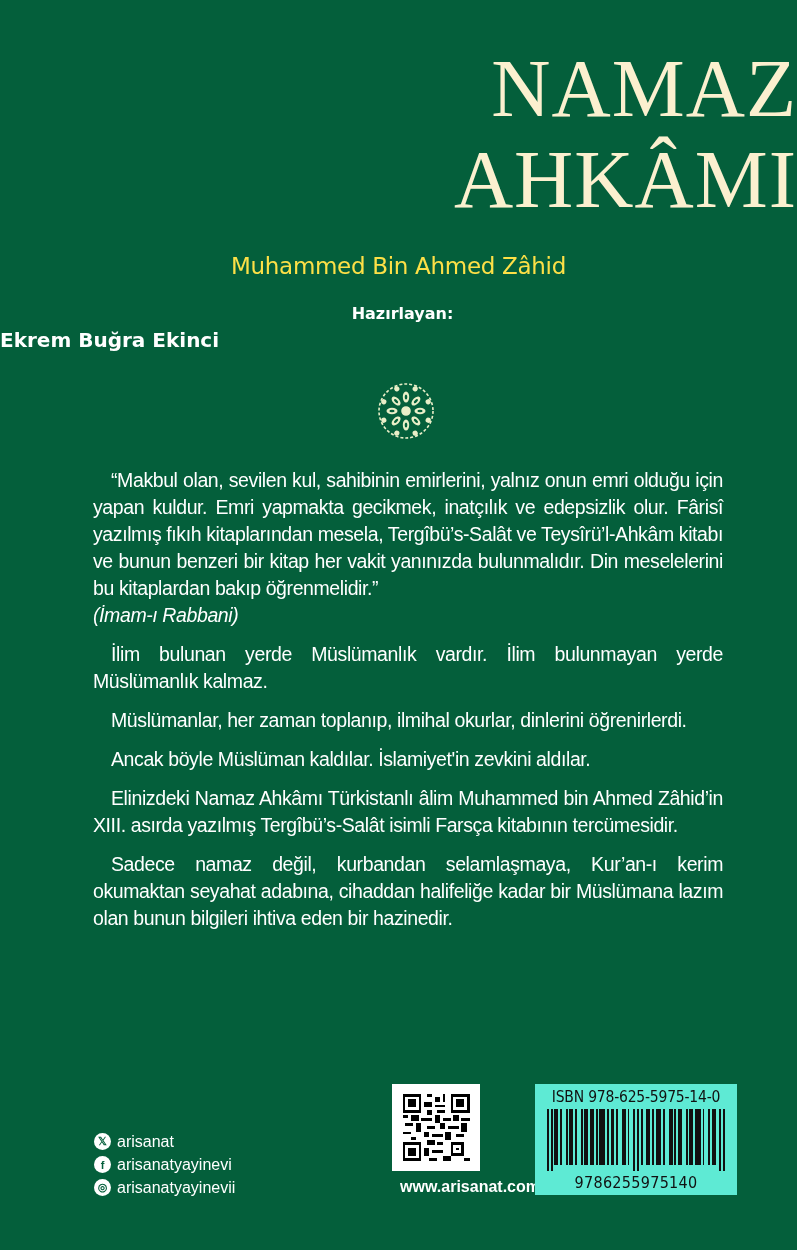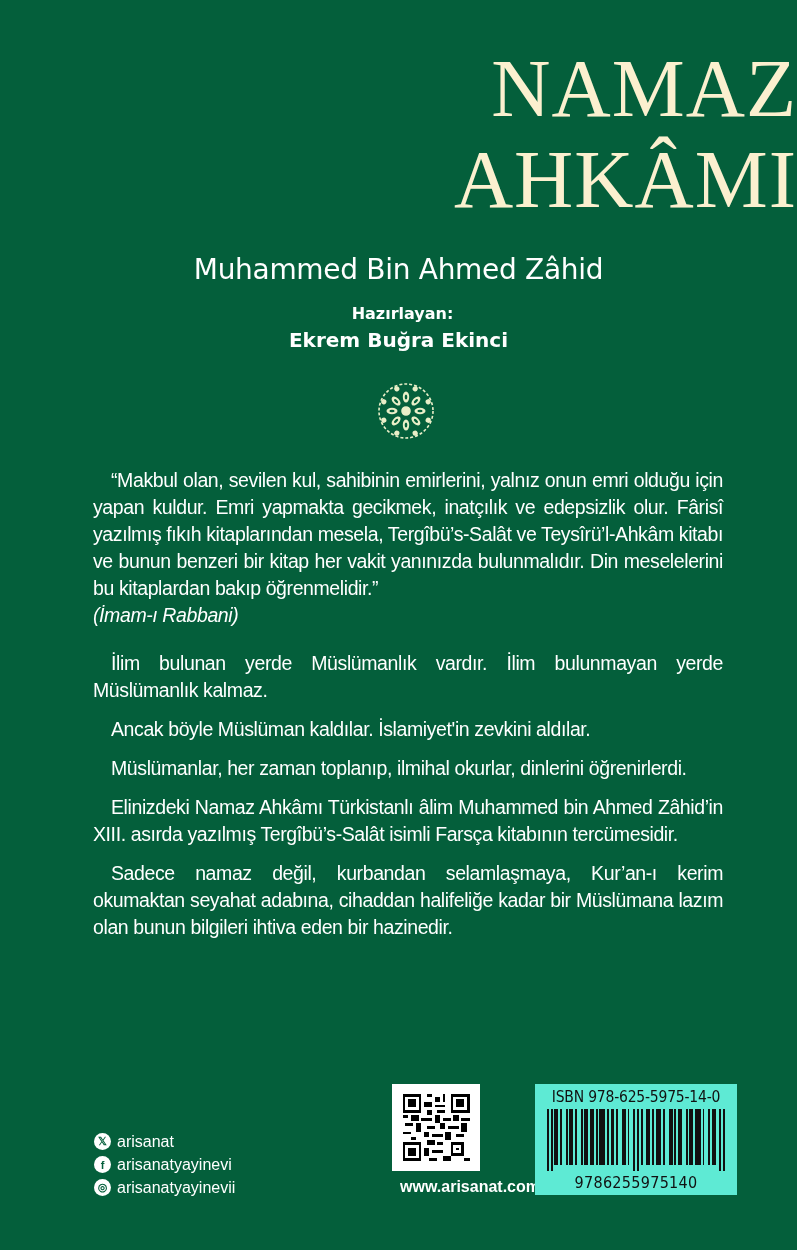--- a/index.html
+++ b/index.html
@@ -20,39 +20,39 @@
       line-height: 84px;
       letter-spacing: 1px;
       font-weight: normal;
     }
     .title-1 { top: 47px; }
     .title-2 { top: 138px; }
     .author {
       position: absolute;
       top: 253px; left: 0; right: 0;
       text-align: center;
-      color: #ffffff;
-      font-size: 28px;
+      color: #fde047;
+      font-size: 23px;
       font-family: "DejaVu Sans", sans-serif;
       letter-spacing: -0.3px;
     }
     .prep-label {
       position: absolute;
       top: 304px; left: 0; right: 0;
       padding-left: 8px;
       text-align: center;
       font-size: 16px;
       font-weight: bold;
       color: #ffffff;
       font-family: "DejaVu Sans", sans-serif;
     }
     .prep-name {
       position: absolute;
       top: 328px; left: 0; right: 0;
-      text-align: center;
+      text-align: left;
       font-size: 20px;
       font-weight: bold;
       color: #ffffff;
       font-family: "DejaVu Sans", sans-serif;
     }
     .ornament {
       position: absolute;
       left: 376px; top: 381px;
       width: 60px; height: 60px;
     }
@@ -67,21 +67,21 @@
       font-family: "Liberation Sans Narrow", "Liberation Sans", sans-serif;
       letter-spacing: -0.4px;
     }
     .body-text p {
       text-indent: 18px;
       margin-bottom: 12px;
     }
     .body-text p.quote { margin-bottom: 0; }
     .body-text .cite {
       font-style: italic;
-      margin-bottom: 21px;
+      margin-bottom: 12px;
       text-indent: 0;
     }
     .social {
       position: absolute;
       left: 94px; top: 1130px;
     }
     .social-row {
       display: flex; align-items: center;
       height: 23px;
       font-size: 16px;
@@ -191,22 +191,22 @@
         <ellipse cx="30" cy="16" rx="1.3" ry="2.6" transform="rotate(270 30 30)"></ellipse>
         <ellipse cx="30" cy="16" rx="1.3" ry="2.6" transform="rotate(315 30 30)"></ellipse>
       </g>
     </svg>
   </div>
 
   <div class="body-text">
     <p class="quote">“Makbul olan, sevilen kul, sahibinin emirlerini, yalnız onun emri olduğu için yapan kuldur. Emri yapmakta gecikmek, inatçılık ve edepsizlik olur. Fârisî yazılmış fıkıh kitaplarından mesela, Tergîbü’s-Salât ve Teysîrü’l-Ahkâm kitabı ve bunun benzeri bir kitap her vakit yanınızda bulunmalıdır. Din meselelerini bu kitaplardan bakıp öğrenmelidir.”</p>
     <p class="cite">(İmam-ı Rabbani)</p>
     <p>İlim bulunan yerde Müslümanlık vardır. İlim bulunmayan yerde Müslümanlık kalmaz.</p>
+    <p>Müslümanlar, her zaman toplanıp, ilmihal okurlar, dinlerini öğrenirlerdi.</p>
     <p>Ancak böyle Müslüman kaldılar. İslamiyet'in zevkini aldılar.</p>
-    <p>Müslümanlar, her zaman toplanıp, ilmihal okurlar, dinlerini öğrenirlerdi.</p>
     <p>Elinizdeki Namaz Ahkâmı Türkistanlı âlim Muhammed bin Ahmed Zâhid’in XIII. asırda yazılmış Tergîbü’s-Salât isimli Farsça kitabının tercümesidir.</p>
     <p>Sadece namaz değil, kurbandan selamlaşmaya, Kur’an-ı kerim okumaktan seyahat adabına, cihaddan halifeliğe kadar bir Müslümana lazım olan bunun bilgileri ihtiva eden bir hazinedir.</p>
   </div>
 
   <div class="social">
     <div class="social-row">
       <span class="social-icon">𝕏</span>
       <span>arisanat</span>
     </div>
     <div class="social-row">

